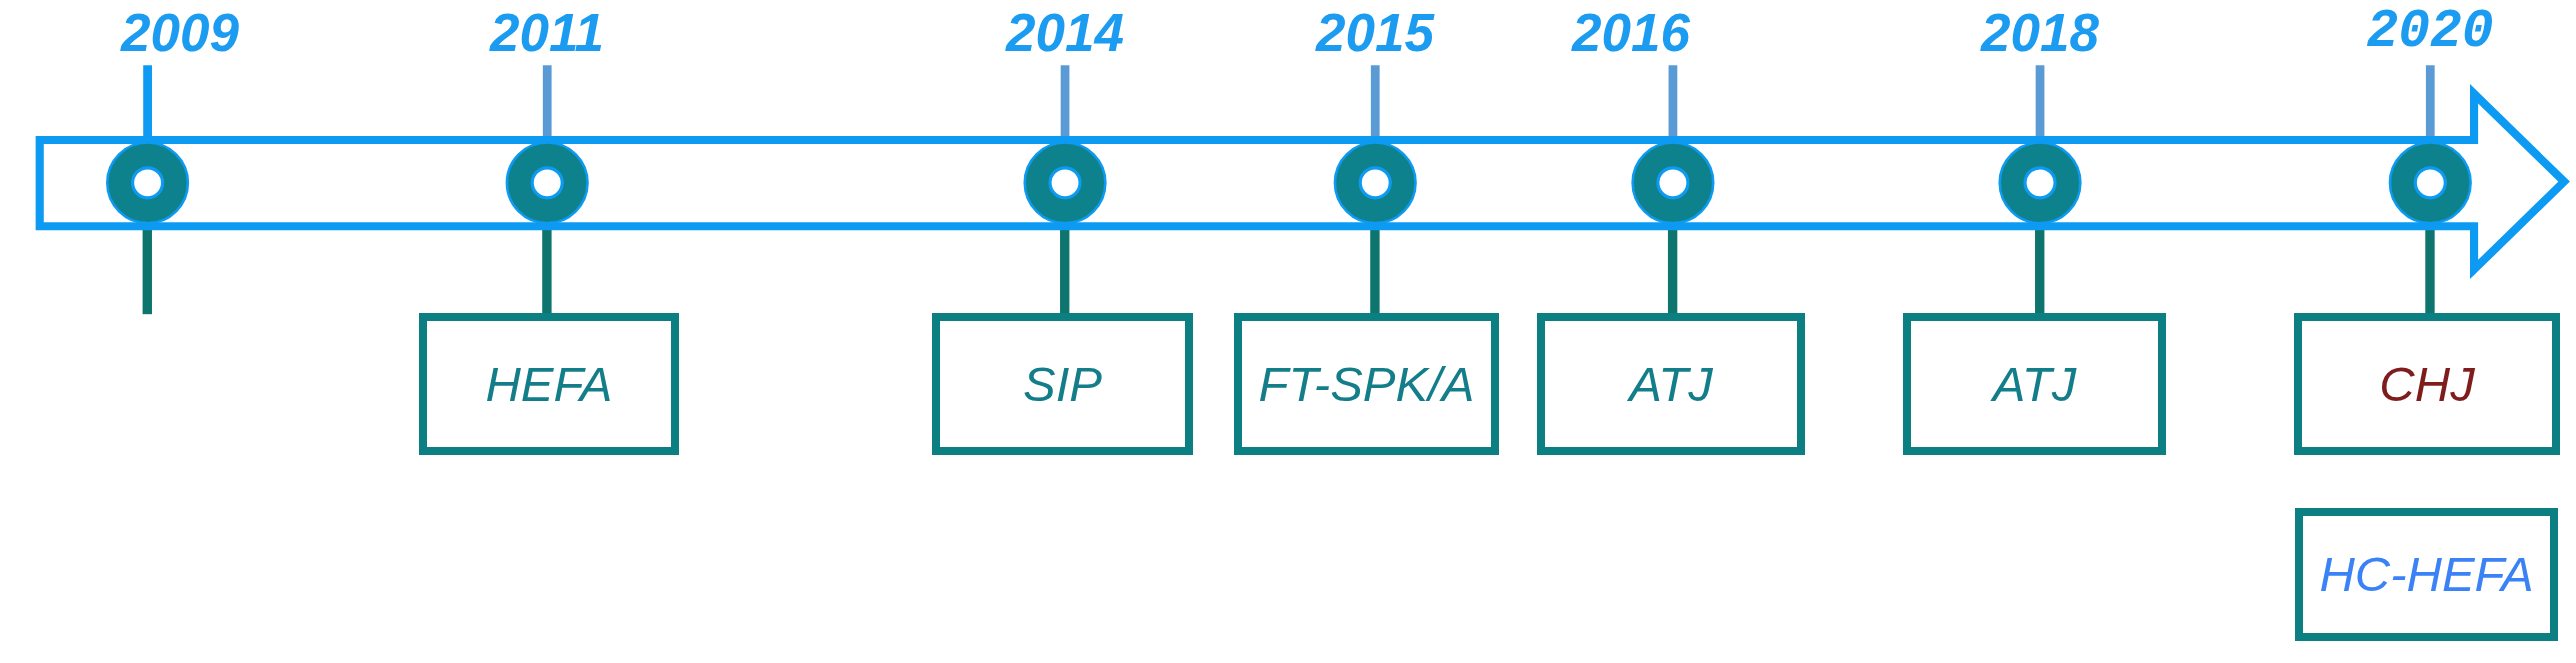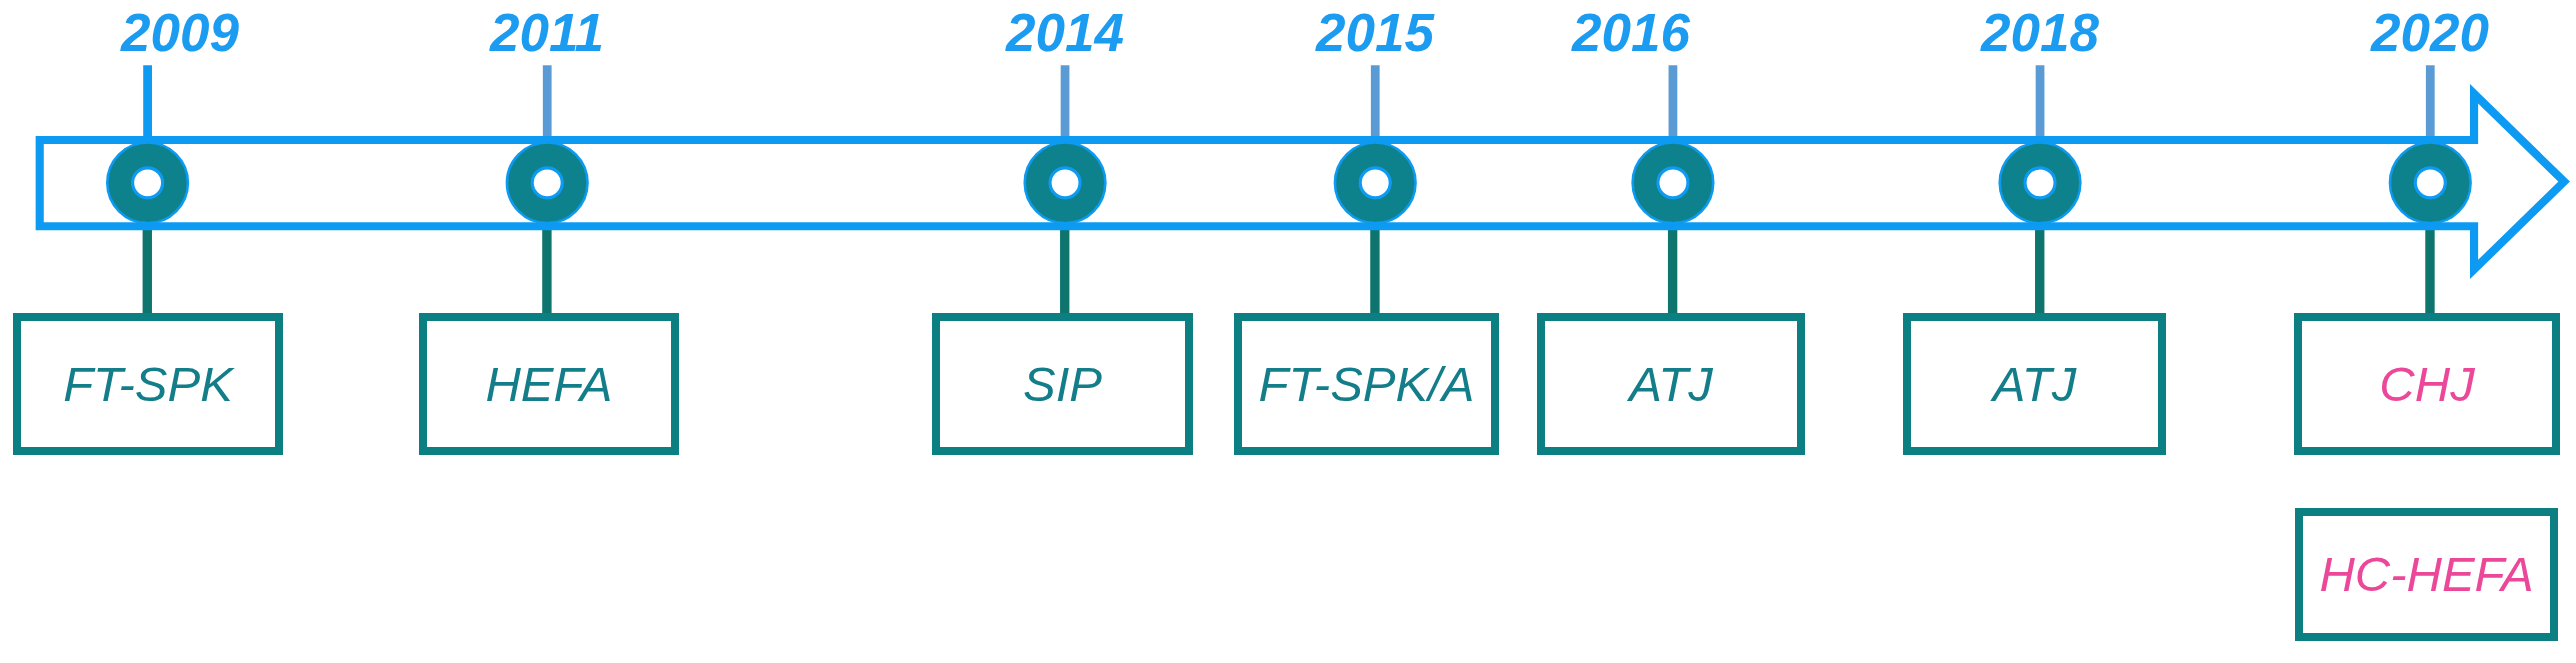--- a/index.html
+++ b/index.html
@@ -59,21 +59,21 @@
 <body>
 
 <div id="stage">
 
   <div class="year-label" style="left: 148px; color: rgb(28, 156, 240); margin-left: 32px;">2009</div>
   <div class="year-label" style="left: 547px; color: rgb(28, 156, 240);">2011</div>
   <div class="year-label" style="left: 1065px; color: rgb(28, 156, 240);">2014</div>
   <div class="year-label" style="left: 1375px; color: rgb(28, 156, 240); font-style: italic;">2015</div>
   <div class="year-label" style="left: 1631px; color: rgb(28, 156, 240);">2016</div>
   <div class="year-label" style="left: 2040px; color: rgb(28, 156, 240);">2018</div>
-  <div class="year-label" style="left: 2430px; color: rgb(28, 156, 240);">2020</div>
+  <div class="year-label" style="left: 2430px; color: rgb(28, 156, 240); font-family: Liberation Mono, monospace;">2020</div>
 
   <svg id="timeline-svg" width="2576" height="664" viewBox="0 0 4119 1061">
 
     <g>
       <rect x="229" y="104" width="14" height="122" fill="#0C9AF2"></rect>
       <rect x="868" y="104" width="14" height="122" fill="#5B9BD5"></rect>
       <rect x="1696" y="104" width="14" height="122" fill="#5B9BD5"></rect>
       <rect x="2192" y="104" width="14" height="122" fill="#5B9BD5"></rect>
       <rect x="2668" y="104" width="14" height="122" fill="#5B9BD5"></rect>
       <rect x="3255" y="104" width="14" height="122" fill="#5B9BD5"></rect>
@@ -131,39 +131,36 @@
       </g>
       <g transform="translate(3886,292)">
         <circle r="22" fill="#ffffff"></circle>
         <circle r="64" fill="none" stroke-width="5" stroke="#0C9AF2"></circle>
         <circle r="44" fill="none" stroke-width="37" stroke="#0E828C"></circle>
         <circle r="24" fill="none" stroke-width="5" stroke="#0C9AF2"></circle>
       </g>
     </g>
   </svg>
 
-  <div class="pathway-box" style="left: 13px; width: 270px; border-color: rgb(12, 127, 131);">
-    <span class="pathway-label" style="color: rgb(19, 126, 137);">FT-SPK</span>
-  </div>
   <div class="pathway-box" style="left: 419px; width: 260px; border-color: rgb(12, 127, 131);">
     <span class="pathway-label" style="color: rgb(19, 126, 137);">HEFA</span>
   </div>
   <div class="pathway-box" style="left: 932px; width: 261px; border-color: rgb(12, 127, 131);">
     <span class="pathway-label" style="color: rgb(19, 126, 137);">SIP</span>
   </div>
   <div class="pathway-box" style="left: 1234px; width: 265px; border-color: rgb(12, 127, 131);">
     <span class="pathway-label" style="color: rgb(19, 126, 137);">FT-SPK/A</span>
   </div>
   <div class="pathway-box" style="left: 1537px; width: 268px; border-color: rgb(12, 127, 131);">
     <span class="pathway-label" style="color: rgb(19, 126, 137);">ATJ</span>
   </div>
   <div class="pathway-box" style="left: 1903px; width: 263px; border-color: rgb(12, 127, 131);">
     <span class="pathway-label" style="color: rgb(19, 126, 137);">ATJ</span>
   </div>
   <div class="pathway-box" style="left: 2294px; width: 266px; border-color: rgb(12, 127, 131);">
-    <span class="pathway-label" style="color: #ec4899;">CHJ</span>
+    <span class="pathway-label" style="color: #7f1d1d;">CHJ</span>
   </div>
   <div class="pathway-box secondary" style="left: 2295px; width: 263px; border-color: rgb(12, 127, 131);">
-    <span class="pathway-label" style="color: #ec4899;">HC-HEFA</span>
+    <span class="pathway-label" style="color: #3b82f6;">HC-HEFA</span>
   </div>
 
 </div>
 
 
 </body></html>

